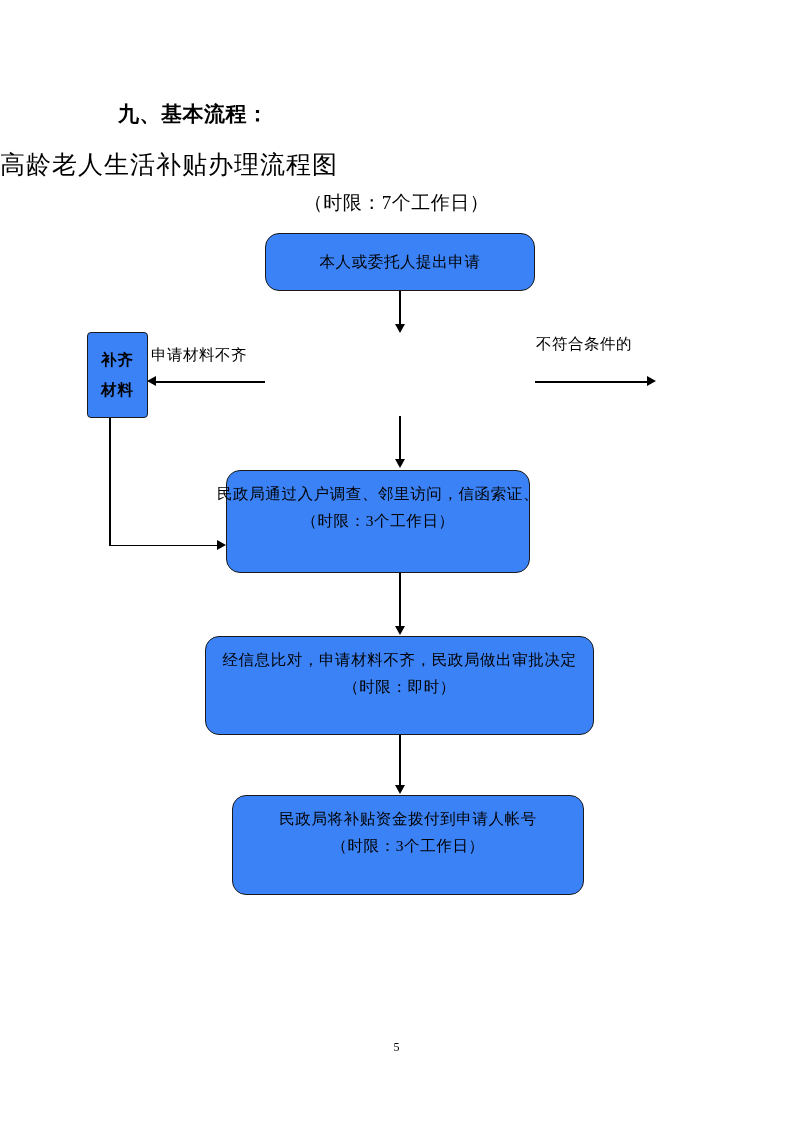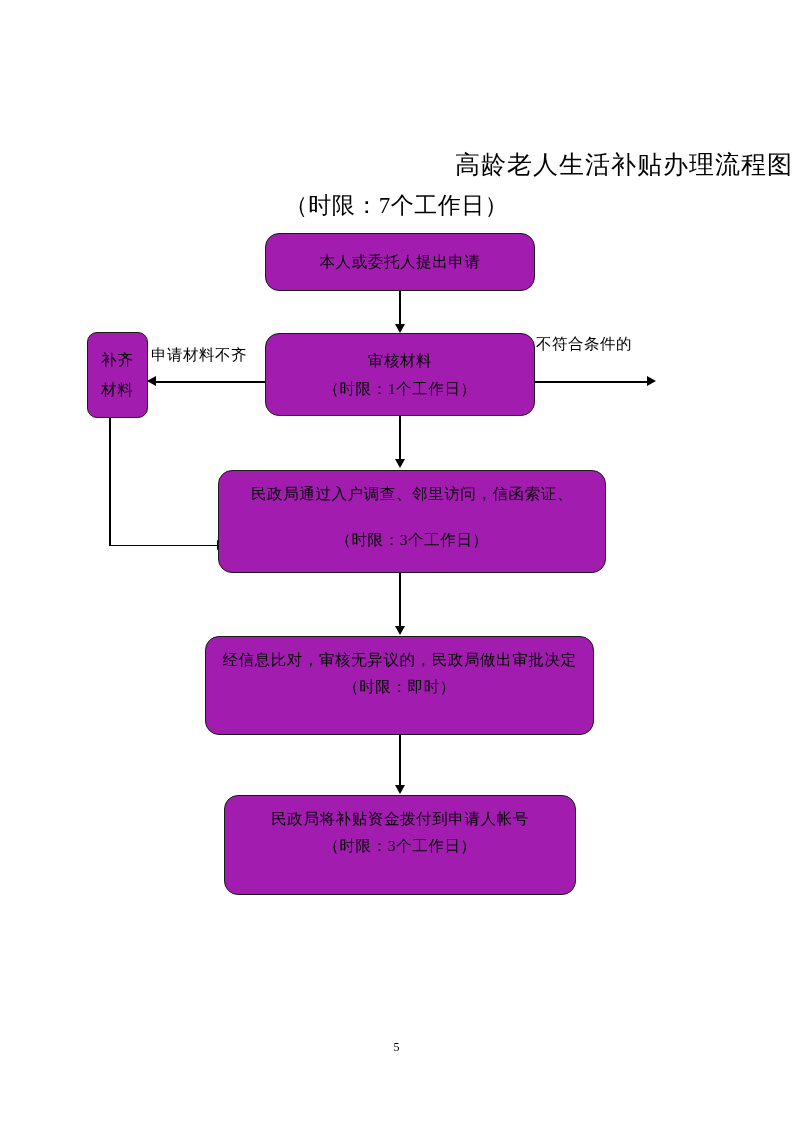--- a/index.html
+++ b/index.html
@@ -33,74 +33,75 @@
     font-size: 21px;
     letter-spacing: 0.5px;
     white-space: nowrap;
   }
 
   .chart-title {
     position: absolute;
     left: 0;
     top: 148px;
     width: 793px;
-    text-align: right;
+    text-align: left;
     font-family: "Liberation Sans", "DejaVu Sans", sans-serif;
     font-size: 25px;
     letter-spacing: 1px;
   }
 
   .chart-subtitle {
     position: absolute;
     left: 0;
     top: 190px;
     width: 793px;
     text-align: center;
     font-family: "Liberation Serif", "DejaVu Serif", serif;
-    font-size: 23px;
+    font-size: 19px;
     letter-spacing: 0.5px;
   }
 
   .page-number {
     position: absolute;
     left: 0;
     top: 1040px;
     width: 793px;
     text-align: center;
     font-family: "Liberation Serif", "DejaVu Serif", serif;
     font-size: 12px;
   }
 
   
   .node {
     position: absolute;
     box-sizing: border-box;
     border: 1.4px solid #1a1a1a;
     border-radius: 14px;
-    background: #a21caf;
+    background: #3b82f6;
     display: flex;
     flex-direction: column;
     align-items: center;
     font-family: "Liberation Serif", "DejaVu Serif", serif;
     font-size: 15.5px;
     line-height: 1.75;
     letter-spacing: 0.6px;
     text-align: center;
     z-index: 3;
   }
   .node.center-v { justify-content: center; }
   .node.top-v { justify-content: flex-start; padding-top: 9px; }
 
   .node .line { white-space: nowrap; }
 
   .node-narrow {
     font-size: 15.5px;
     line-height: 1.95;
     letter-spacing: 1px;
-    border-radius: 10px;
+    border-radius: 4px;
+    font-weight: bold;
   }
 
   
   .vline {
     position: absolute;
     width: 1.6px;
     background: #000000;
     z-index: 1;
   }
   .hline {
@@ -142,36 +143,33 @@
     white-space: nowrap;
     background: #ffffff;
     z-index: 4;
   }
 </style>
 </head>
 <body>
 
 <div id="page">
 
+  <div class="section-heading">九、基本流程：</div>
 
   <div class="chart-title">高龄老人生活补贴办理流程图</div>
 
   <div class="chart-subtitle">（时限：7个工作日）</div>
 
   <div class="node center-v" style="left:265px; top:233px; width:270px; height:58px;">
     <div class="line">本人或委托人提出申请</div>
   </div>
 
   <div class="vline" style="left:399.2px; top:291px; height:34px;"></div>
   <div class="arrow-down" style="left:394.5px; top:324px;"></div>
 
-  <div class="node center-v" style="left:265px; top:333px; width:270px; height:83px;">
-    <div class="line">审核材料</div>
-    <div class="line">（时限：1个工作日）</div>
-  </div>
 
   <div class="node center-v node-narrow" style="left:87px; top:332px; width:61px; height:86px;">
     <div class="line">补齐</div>
     <div class="line">材料</div>
   </div>
 
   <div class="hline" style="left:155px; top:381px; width:110px;"></div>
   <div class="arrow-left" style="left:147px; top:376.2px;"></div>
   <div class="edge-label" style="left:151px; top:345px;">申请材料不齐</div>
 
@@ -180,36 +178,36 @@
   <div class="arrow-right" style="left:647px; top:376.2px;"></div>
   <div class="edge-label" style="left:536px; top:334px;">不符合条件的</div>
 
   <div class="vline" style="left:399.2px; top:416px; height:44px;"></div>
   <div class="arrow-down" style="left:394.5px; top:459px;"></div>
 
   <div class="vline" style="left:109px; top:418px; height:128px;"></div>
   <div class="hline" style="left:109px; top:544.5px; width:109px;"></div>
   <div class="arrow-right" style="left:217px; top:540px;"></div>
 
-  <div class="node top-v" style="left:218px; top:470px; width:388px; height:103px;gap:19px;">
+  <div class="node top-v" style="left:226px; top:470px; width:304px; height:103px;">
     <div class="line">民政局通过入户调查、邻里访问，信函索证、</div>
     <div class="line">（时限：3个工作日）</div>
   </div>
 
   <div class="vline" style="left:399.2px; top:573px; height:54px;"></div>
   <div class="arrow-down" style="left:394.5px; top:626px;"></div>
 
   <div class="node top-v" style="left:205px; top:636px; width:389px; height:99px;">
-    <div class="line">经信息比对，审核无异议的，民政局做出审批决定</div>
+    <div class="line">经信息比对，申请材料不齐，民政局做出审批决定</div>
     <div class="line">（时限：即时）</div>
   </div>
 
   <div class="vline" style="left:399.2px; top:735px; height:51px;"></div>
   <div class="arrow-down" style="left:394.5px; top:785px;"></div>
 
-  <div class="node top-v" style="left:224px; top:795px; width:352px; height:100px;">
+  <div class="node top-v" style="left:232px; top:795px; width:352px; height:100px;">
     <div class="line">民政局将补贴资金拨付到申请人帐号</div>
     <div class="line">（时限：3个工作日）</div>
   </div>
 
   <div class="page-number">5</div>
 
 </div>
 
 </body></html>

